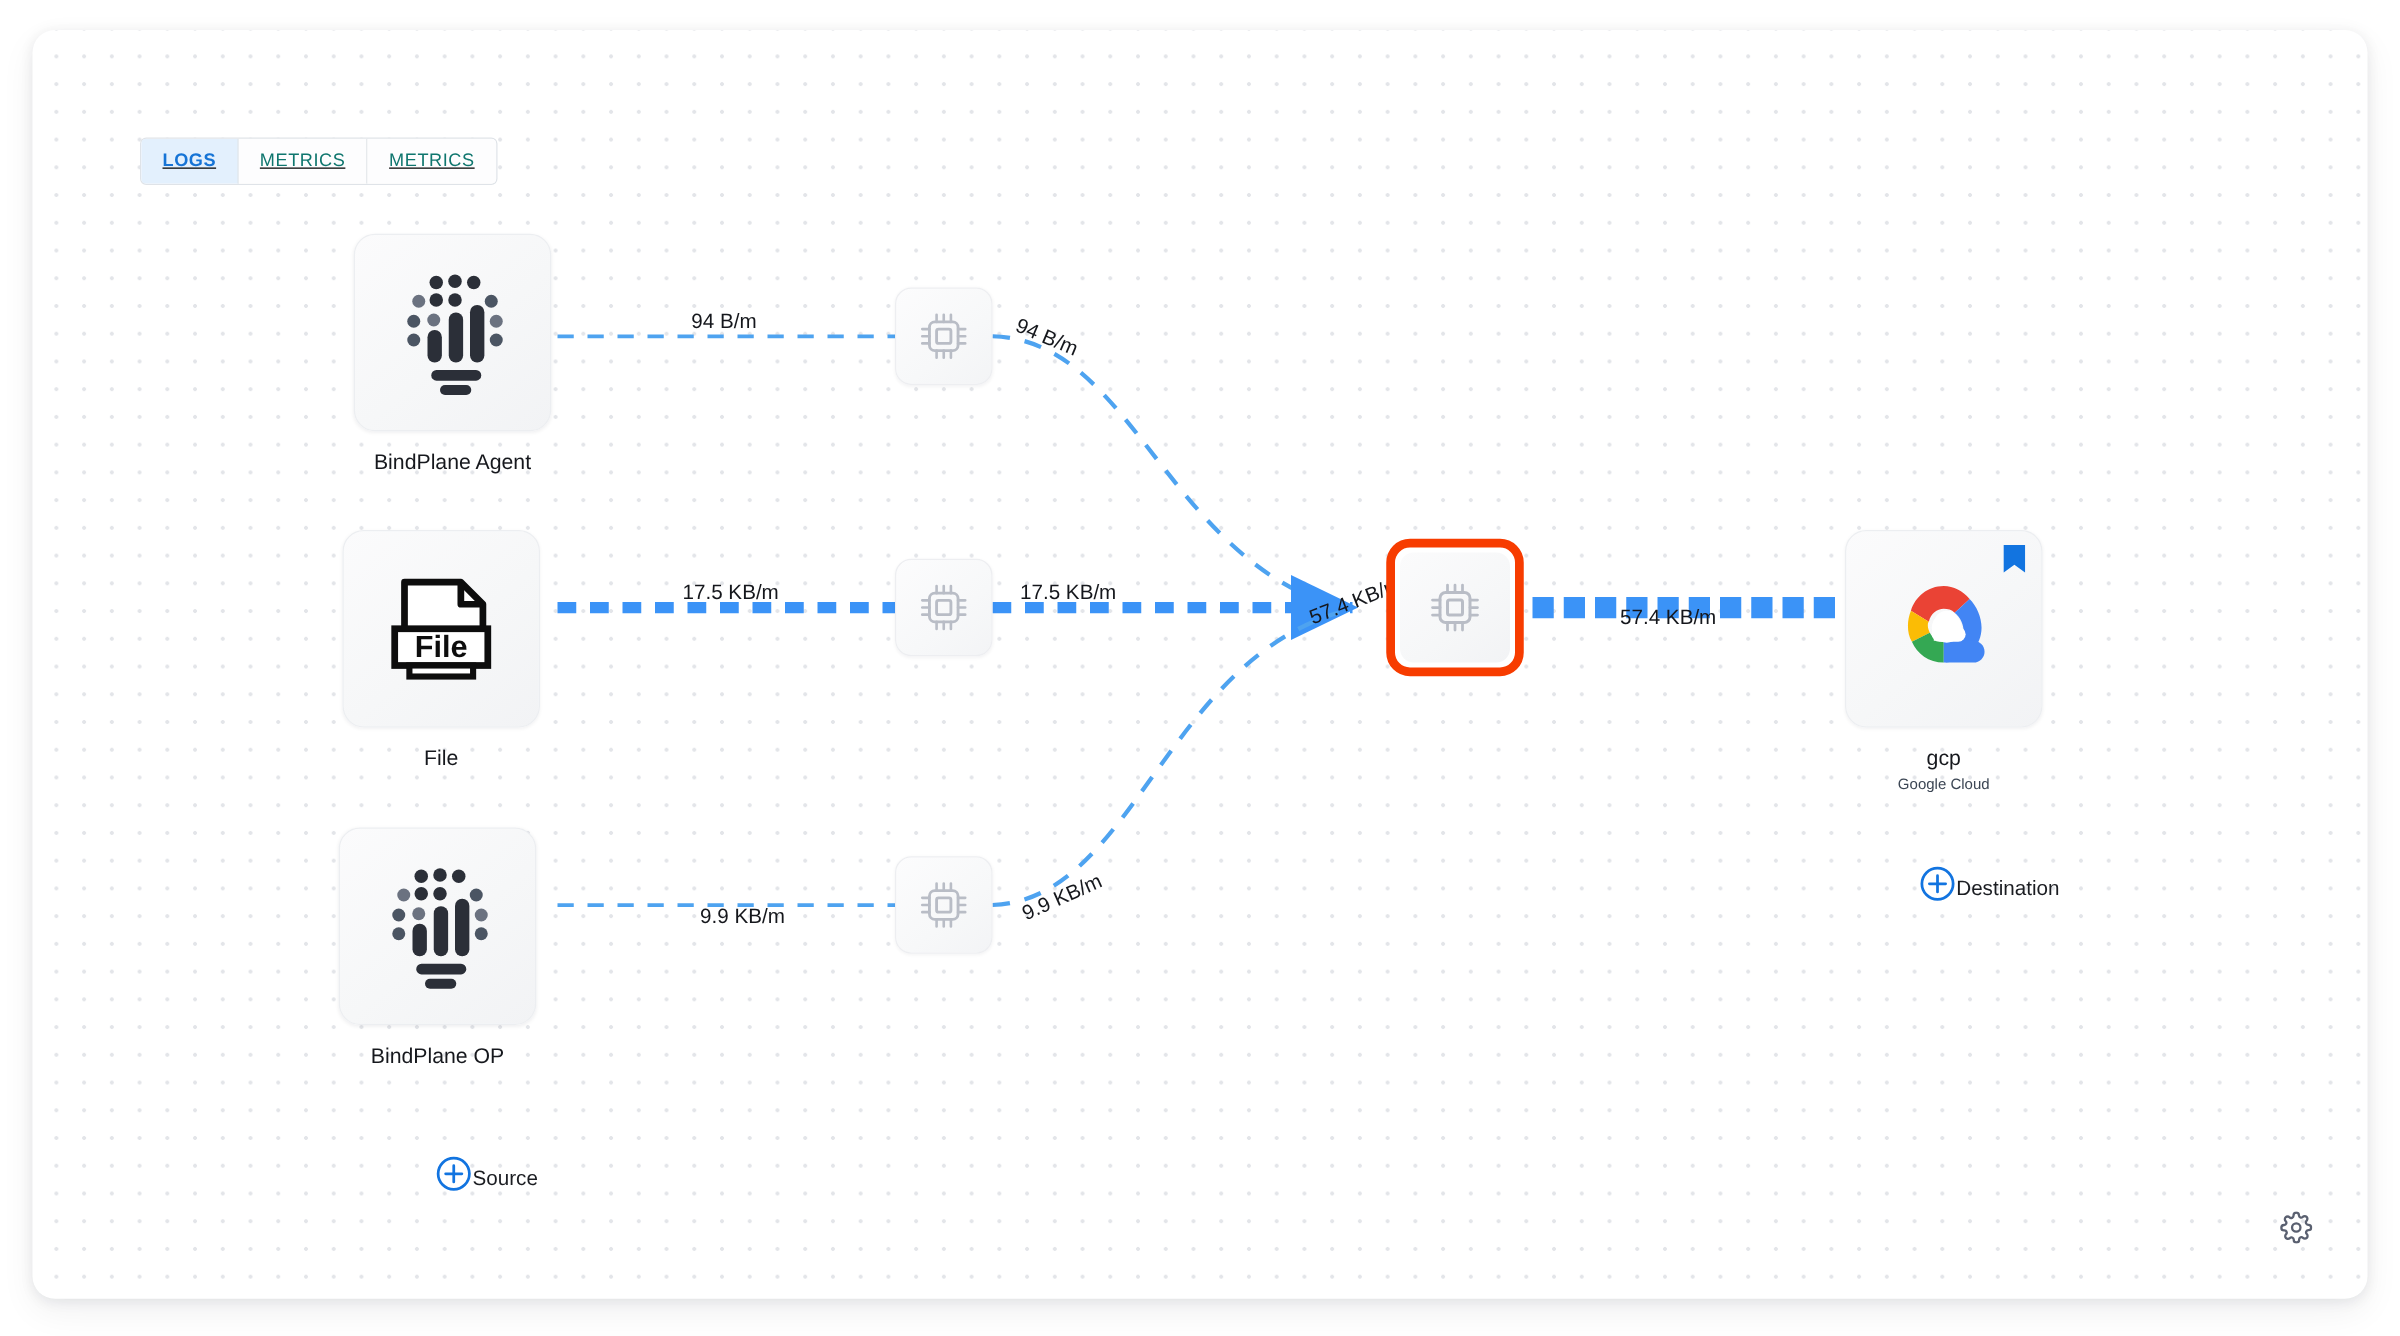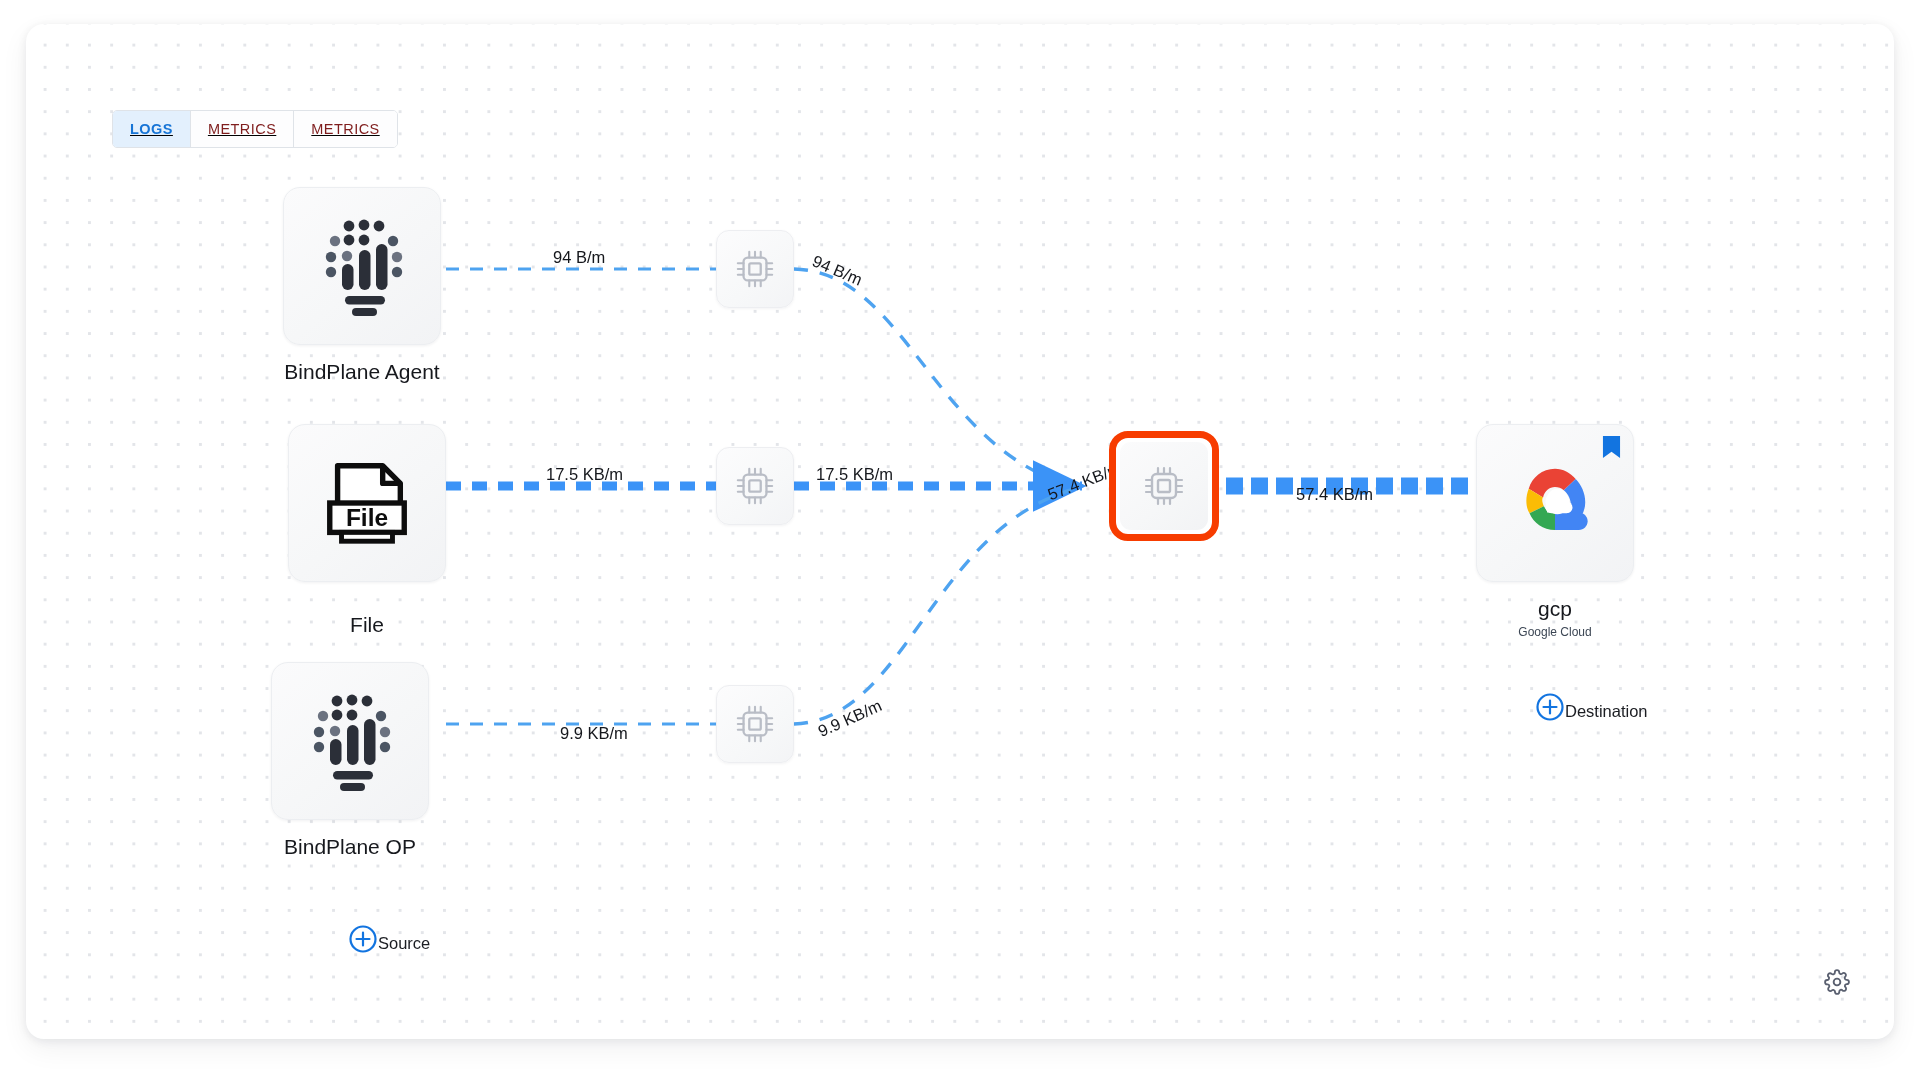--- a/index.html
+++ b/index.html
@@ -57,21 +57,21 @@
     text-decoration: underline;
   }
   .tab-btn {
     padding: 0 17px;
     height: 100%;
     display: flex;
     align-items: center;
     justify-content: center;
     font-size: 14.5px;
     letter-spacing: 0.45px;
-    color: #7f1d1d;
+    color: #0f766e;
     background: #fdfdfe;
     border-right: 1px solid #dfe3e8;
     cursor: pointer;
     font-weight: 500;
     white-space: nowrap;
   }
   .tab-btn:last-child { border-right: none; }
   .tab-btn.active {
     background: #e3f0fd;
     color: #1674d6;
@@ -130,21 +130,21 @@
     background: linear-gradient(140deg, #fbfbfc 0%, #f6f7f8 55%, #f2f3f5 100%);
     border: 1px solid #eceef1;
     box-shadow: 0 1px 3px rgba(16,24,40,0.06);
     display: flex;
     align-items: center;
     justify-content: center;
     position: relative;
   }
   .node-label {
     margin-top: 14px;
-    font-size: 21px;
+    font-size: 17px;
     color: #16181d;
     font-weight: 500;
     text-align: center;
     line-height: 1.25;
     white-space: nowrap;
   }
   .node-sublabel {
     font-size: 12px;
     color: #3c4654;
     text-align: center;
@@ -307,21 +307,21 @@
             <rect x="45" y="36" width="11.5" height="40" rx="5.7"></rect>
             <rect x="62" y="30" width="11.5" height="46" rx="5.7"></rect>
             <rect x="31" y="82" width="40" height="8.5" rx="4.2"></rect>
             <rect x="38" y="94" width="25" height="8" rx="4"></rect>
           </g>
         </svg>
       </div>
       <div class="node-label">BindPlane Agent</div>
     </div>
 
-    <div class="node" style="left:262px; top:400px;gap:16px;">
+    <div class="node" style="left:248px; top:400px;">
       <div class="node-box">
         <svg width="98" height="98" viewBox="0 0 100 100">
           <path d="M20 12 H66 L84 30 V58 H20 Z" fill="#fff" stroke="#0d0d0d" stroke-width="5.5" stroke-linejoin="round"></path>
           <path d="M66 12 V30 H84" fill="none" stroke="#0d0d0d" stroke-width="5.5" stroke-linejoin="round"></path>
           <rect x="12" y="50" width="76" height="30" fill="#fff" stroke="#0d0d0d" stroke-width="5.5"></rect>
           <rect x="24" y="80" width="52" height="9" fill="#fff" stroke="#0d0d0d" stroke-width="5"></rect>
           <text x="50" y="73" font-family="'Liberation Sans',sans-serif" font-size="25" font-weight="700" fill="#0d0d0d" text-anchor="middle">File</text>
         </svg>
       </div>
       <div class="node-label">File</div>

